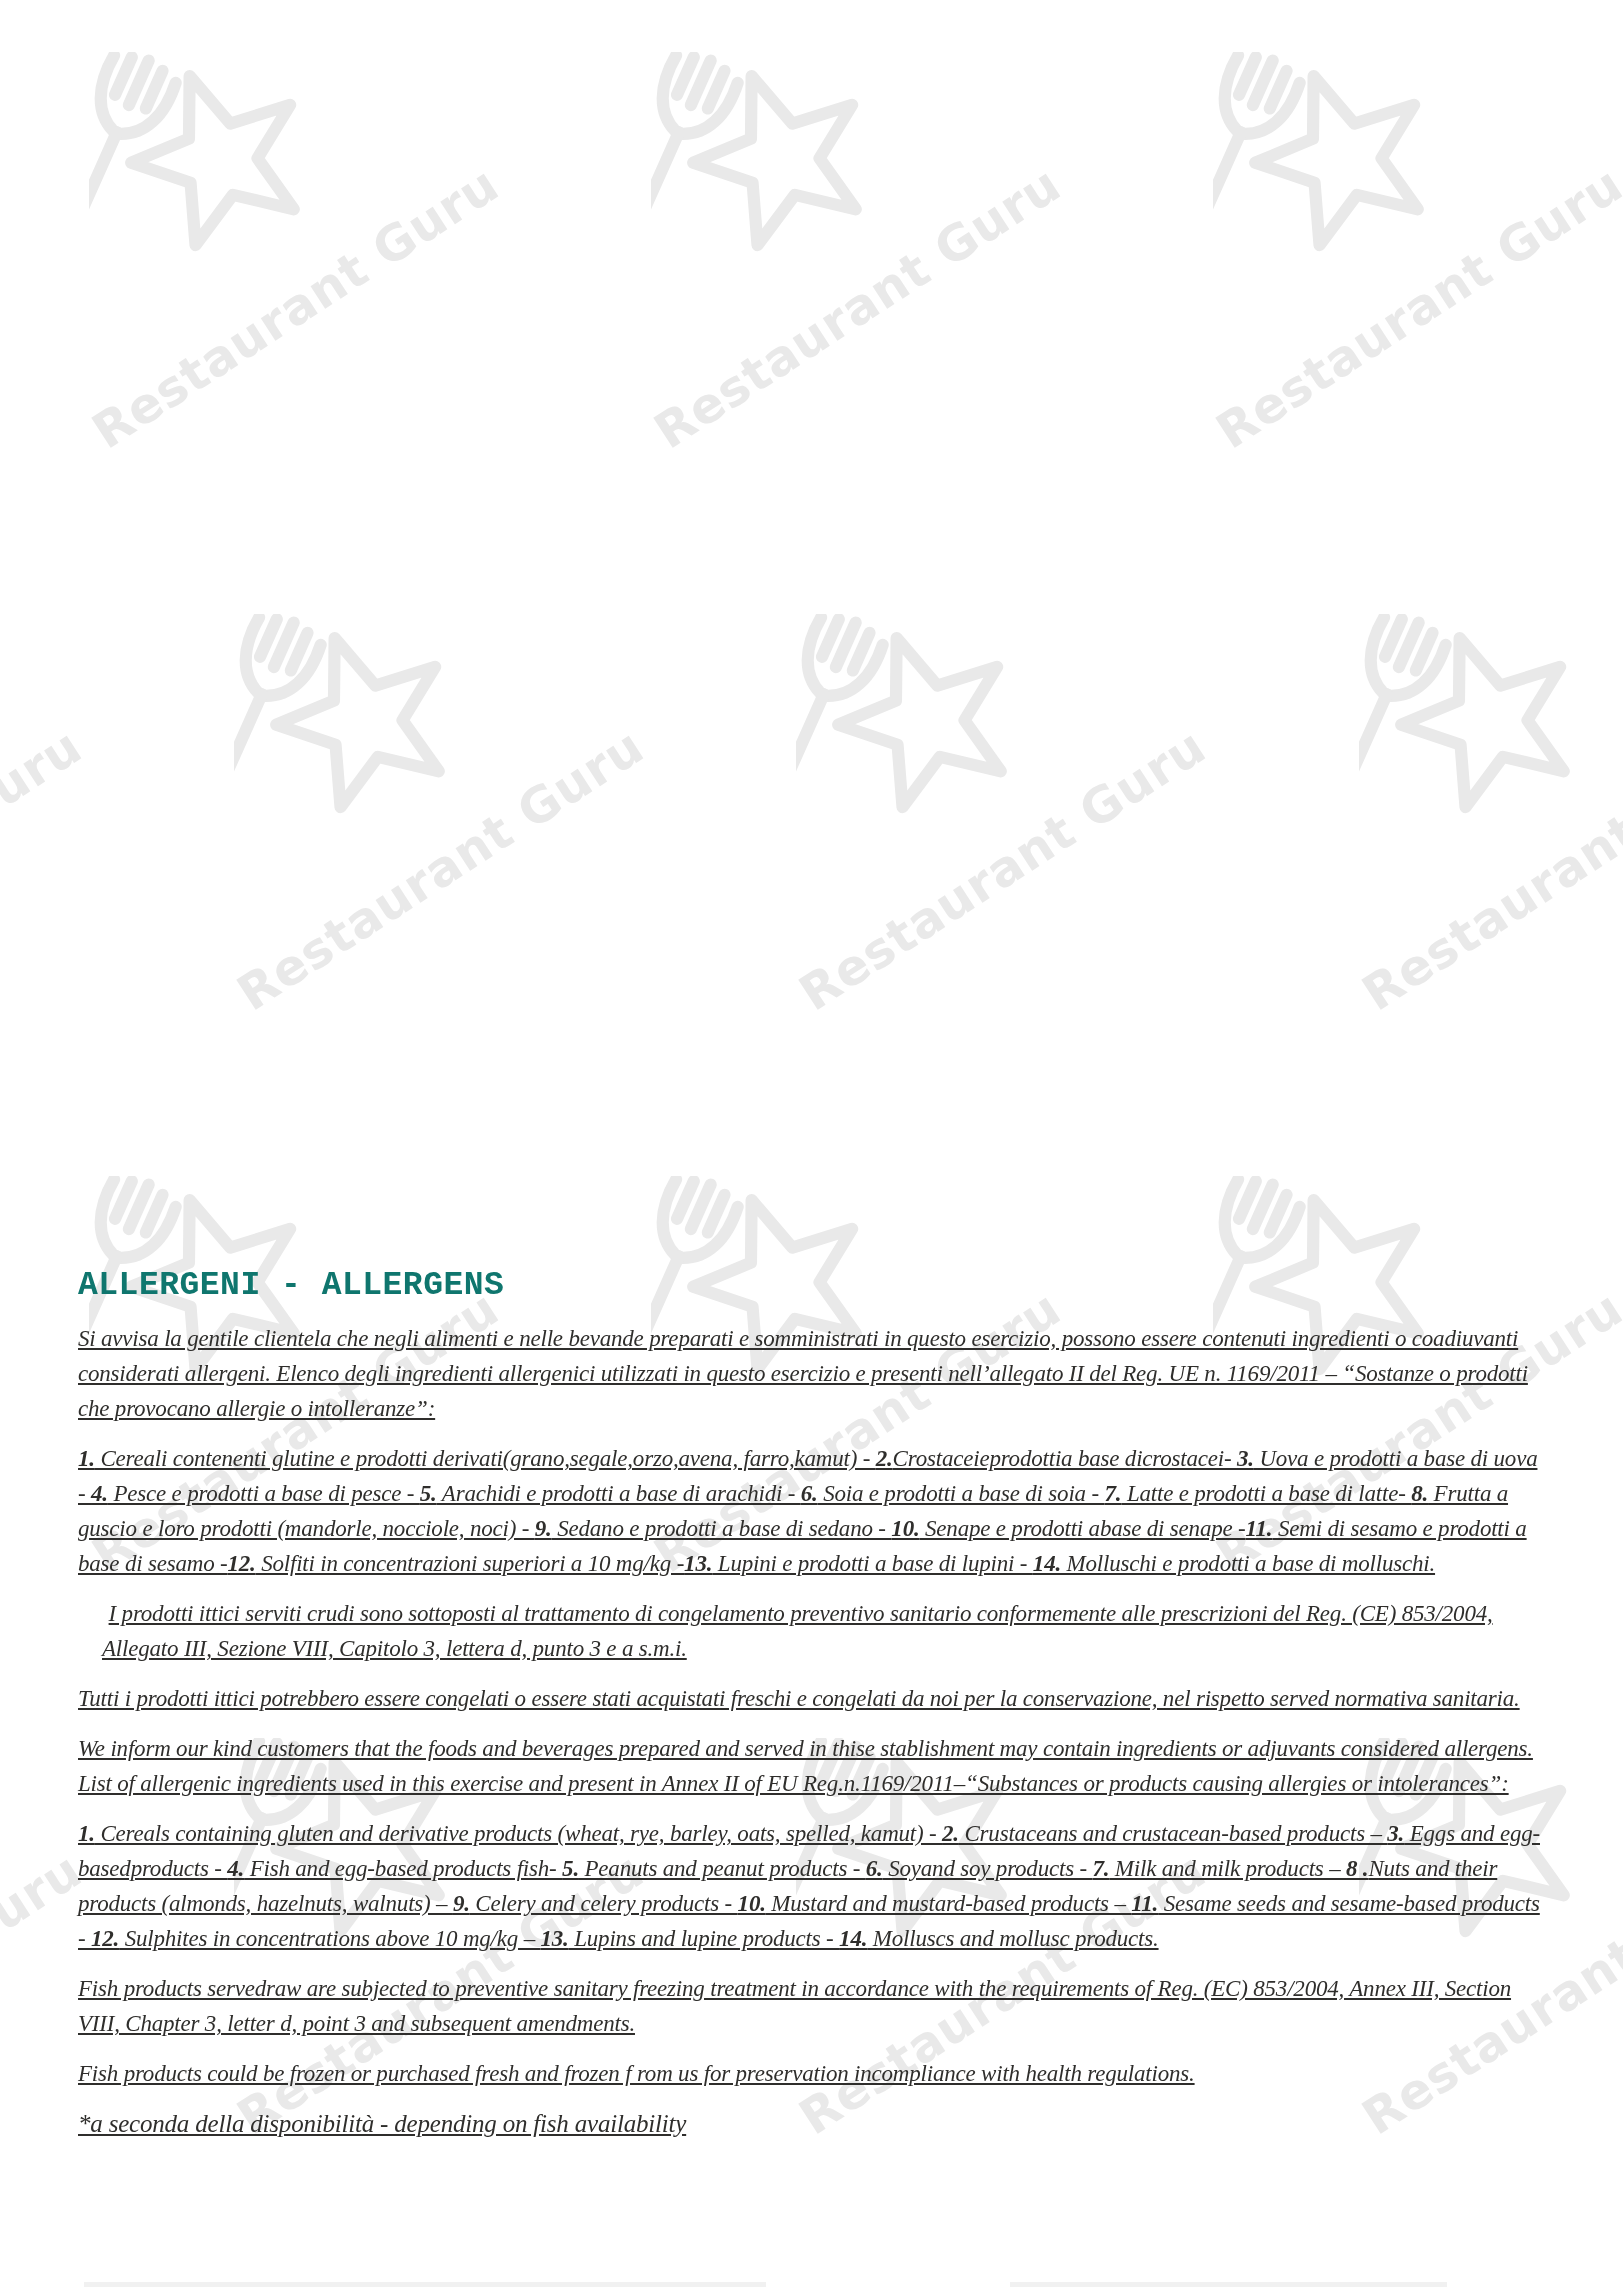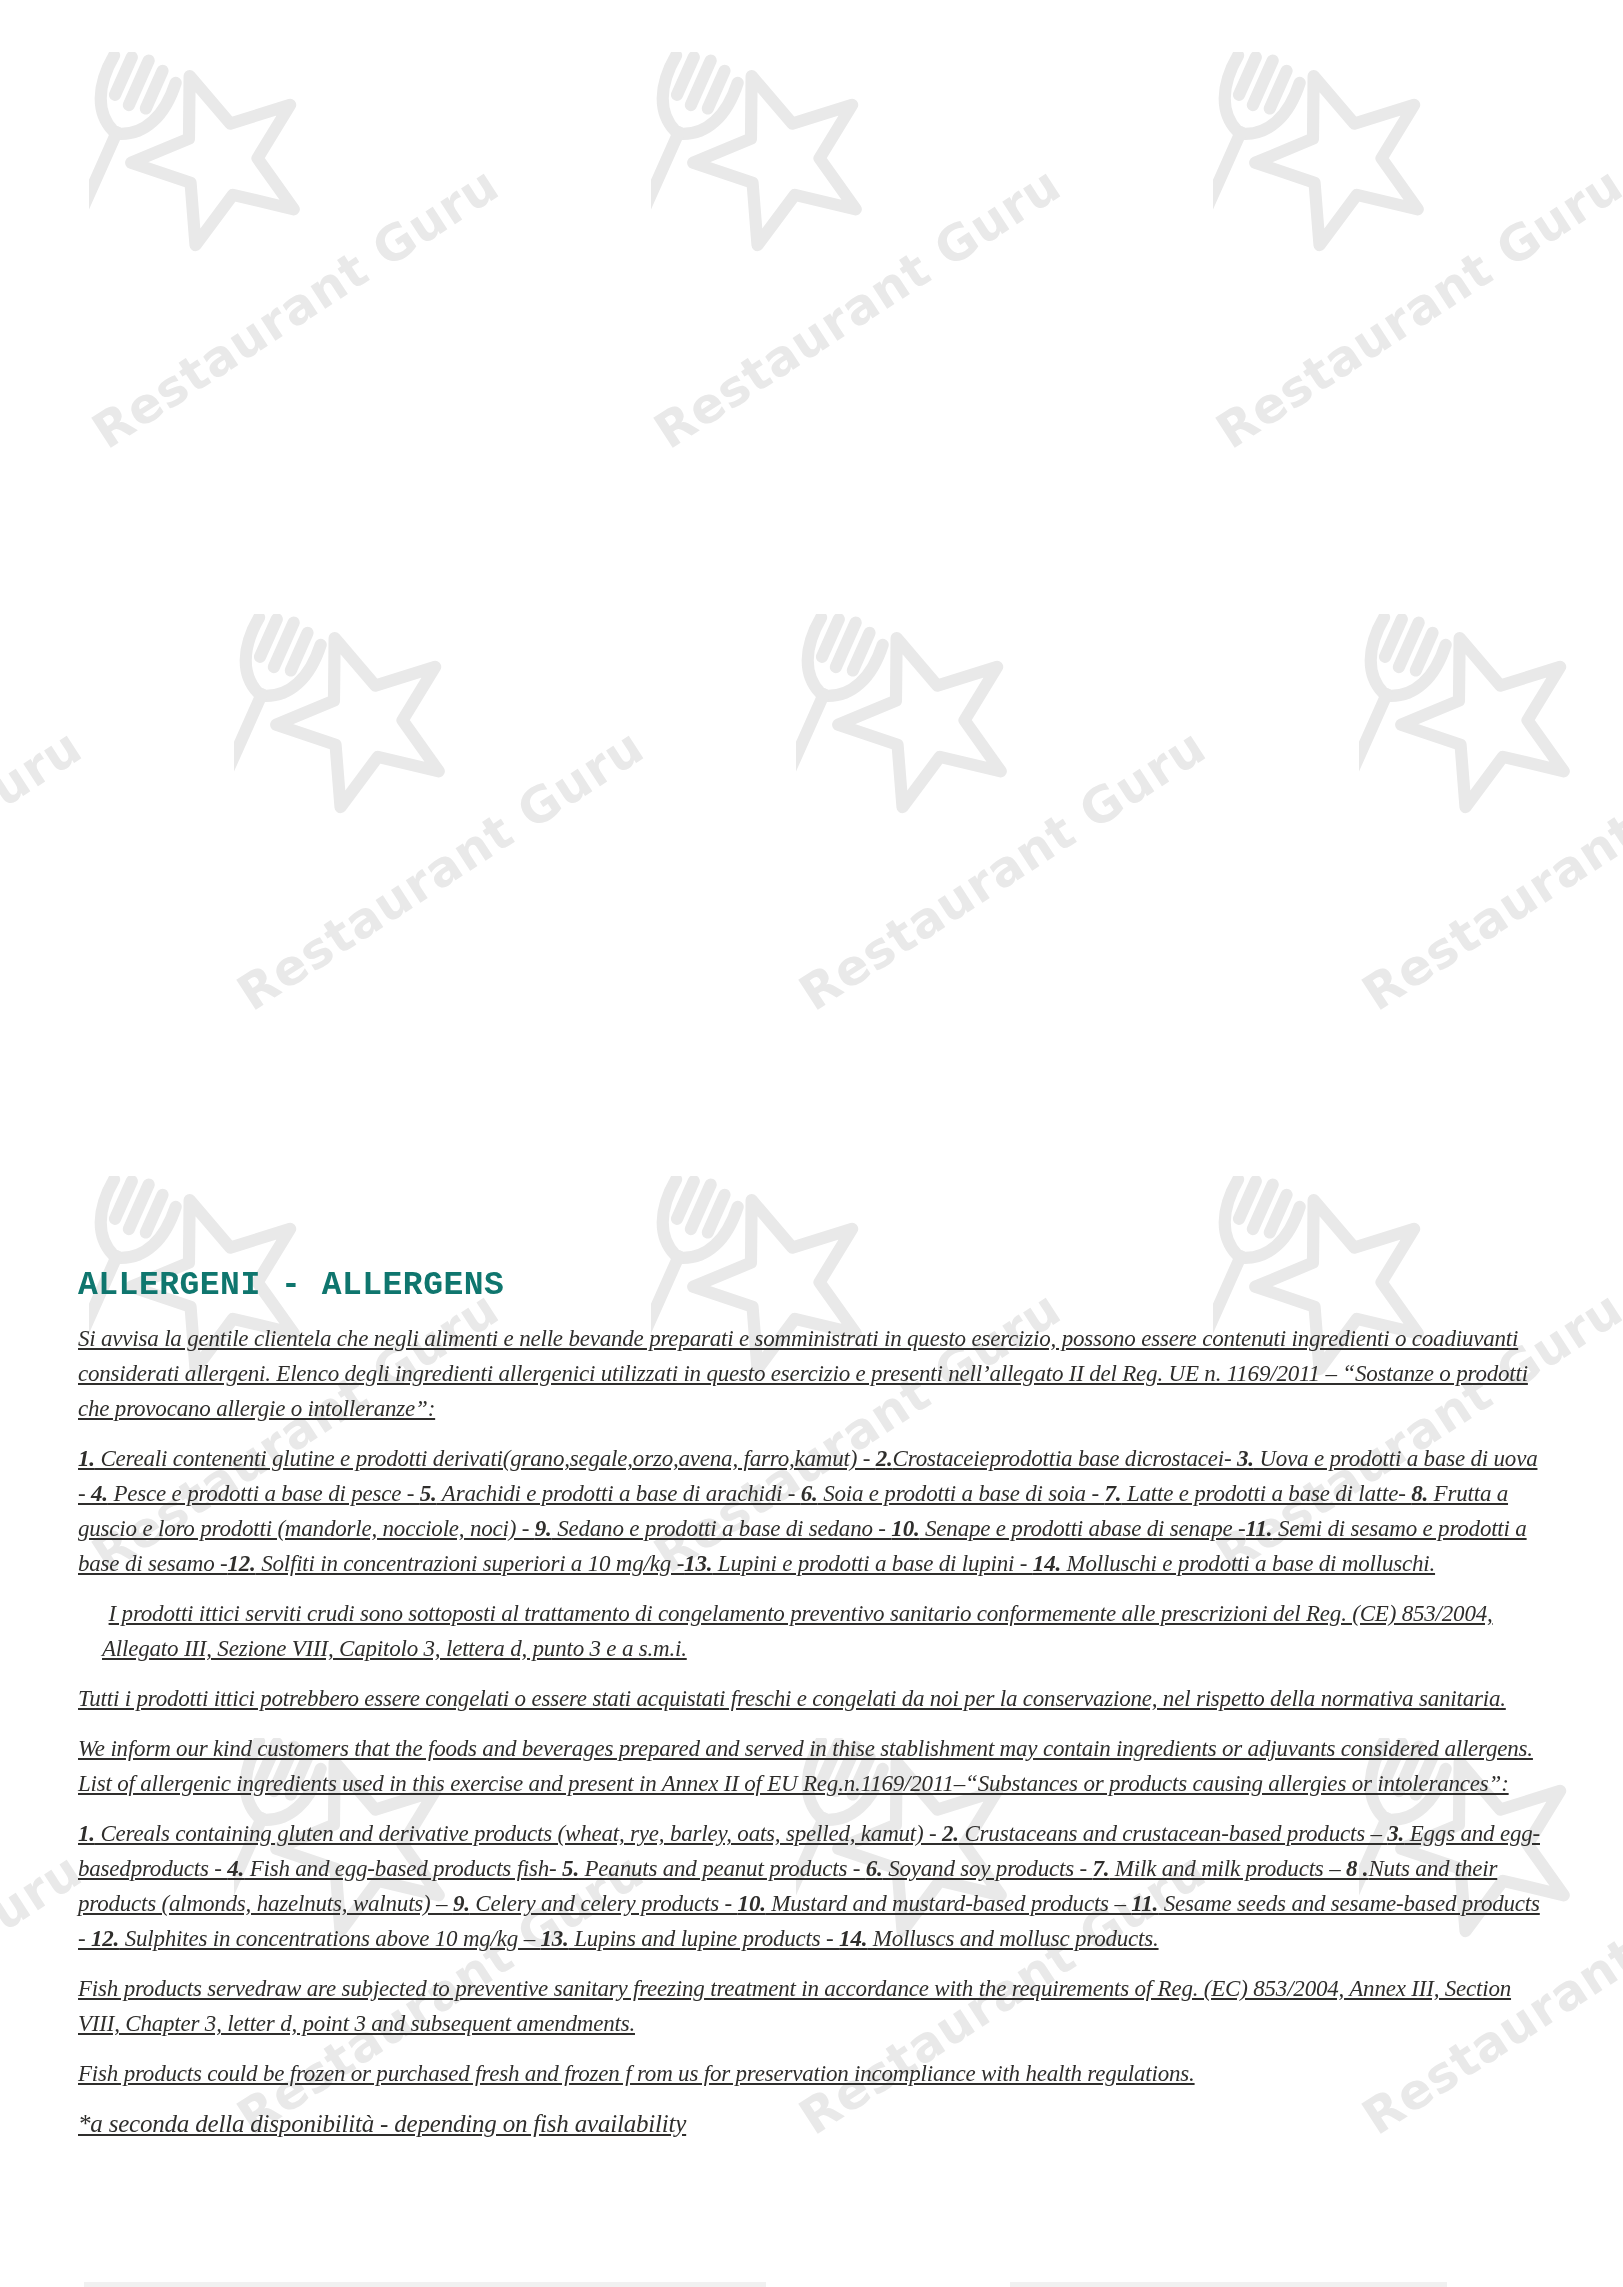--- a/index.html
+++ b/index.html
@@ -266,21 +266,21 @@
 
 <div class="content">
   <h1 class="allergens-heading">ALLERGENI - ALLERGENS</h1>
 
   <p class="para">Si avvisa la gentile clientela che negli alimenti e nelle bevande preparati e somministrati in questo esercizio, possono essere contenuti ingredienti o coadiuvanti considerati allergeni. Elenco degli ingredienti allergenici utilizzati in questo esercizio e presenti nell’allegato II del Reg. UE n. 1169/2011 – “Sostanze o prodotti che provocano allergie o intolleranze”:</p>
 
   <p class="para"><b>1.</b><span> Cereali contenenti glutine e prodotti derivati(grano,segale,orzo,avena, farro,kamut) - </span><b>2.</b><span>Crostaceieprodottia base dicrostacei- </span><b>3.</b><span> Uova e prodotti a base di uova - </span><b>4.</b><span> Pesce e prodotti a base di pesce - </span><b>5.</b><span> Arachidi e prodotti a base di arachidi - </span><b>6.</b><span> Soia e prodotti a base di soia - </span><b>7.</b><span> Latte e prodotti a base di latte- </span><b>8.</b><span> Frutta a guscio e loro prodotti (mandorle, nocciole, noci) - </span><b>9.</b><span> Sedano e prodotti a base di sedano - </span><b>10.</b><span> Senape e prodotti abase di senape -</span><b>11.</b><span> Semi di sesamo e prodotti a base di sesamo -</span><b>12.</b><span> Solfiti in concentrazioni superiori a 10 mg/kg -</span><b>13.</b><span> Lupini e prodotti a base di lupini - </span><b>14.</b><span> Molluschi e prodotti a base di molluschi.</span></p>
 
   <p class="para indent-sm">I prodotti ittici serviti crudi sono sottoposti al trattamento di congelamento preventivo sanitario conformemente alle prescrizioni del Reg. (CE) 853/2004, Allegato III, Sezione VIII, Capitolo 3, lettera d, punto 3 e a s.m.i.</p>
 
-  <p class="para">Tutti i prodotti ittici potrebbero essere congelati o essere stati acquistati freschi e congelati da noi per la conservazione, nel rispetto della normativa sanitaria.</p>
+  <p class="para">Tutti i prodotti ittici potrebbero essere congelati o essere stati acquistati freschi e congelati da noi per la conservazione, nel rispetto served normativa sanitaria.</p>
 
   <p class="para">We inform our kind customers that the foods and beverages prepared and served in thise stablishment may contain ingredients or adjuvants considered allergens. List of allergenic ingredients used in this exercise and present in Annex II of EU Reg.n.1169/2011–“Substances or products causing allergies or intolerances”:</p>
 
   <p class="para"><b>1.</b><span> Cereals containing gluten and derivative products (wheat, rye, barley, oats, spelled, kamut) - </span><b>2.</b><span> Crustaceans and crustacean-based products – </span><b>3.</b><span> Eggs and egg-basedproducts - </span><b>4.</b><span> Fish and egg-based products fish- </span><b>5.</b><span> Peanuts and peanut products - </span><b>6.</b><span> Soyand soy products - </span><b>7.</b><span> Milk and milk products – </span><b>8 .</b><span>Nuts and their products (almonds, hazelnuts, walnuts) – </span><b>9.</b><span> Celery and celery products - </span><b>10.</b><span> Mustard and mustard-based products – </span><b>11.</b><span> Sesame seeds and sesame-based products - </span><b>12.</b><span> Sulphites in concentrations above 10 mg/kg – </span><b>13.</b><span> Lupins and lupine products - </span><b>14.</b><span> Molluscs and mollusc products.</span></p>
 
   <p class="para">Fish products servedraw are subjected to preventive sanitary freezing treatment in accordance with the requirements of Reg. (EC) 853/2004, Annex III, Section VIII, Chapter 3, letter d, point 3 and subsequent amendments.</p>
 
   <p class="para">Fish products could be frozen or purchased fresh and frozen f rom us for preservation incompliance with health regulations.</p>
 
   <p class="para avail">*a seconda della disponibilità - depending on fish availability</p>

